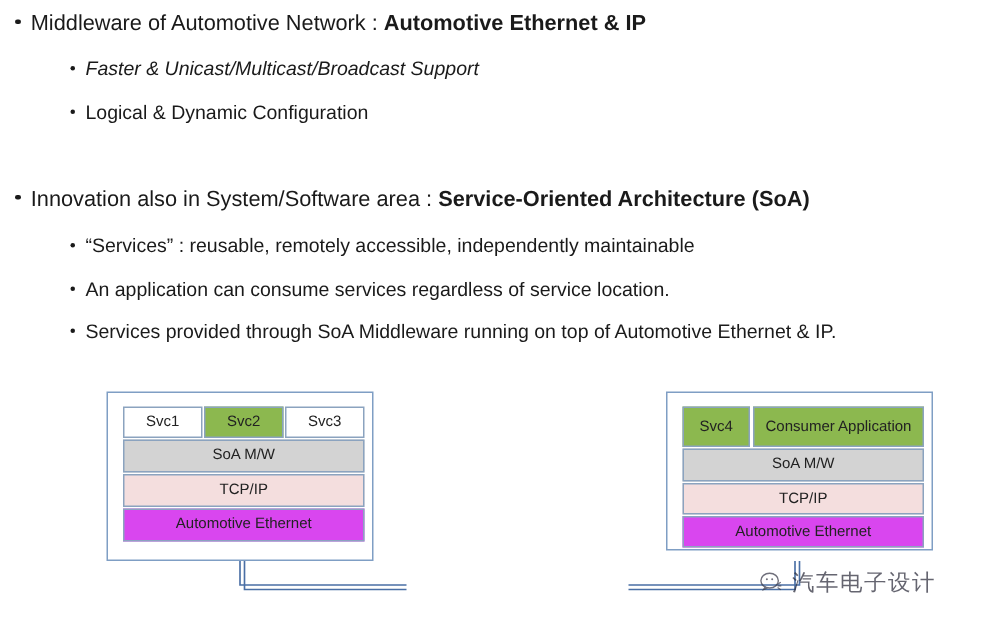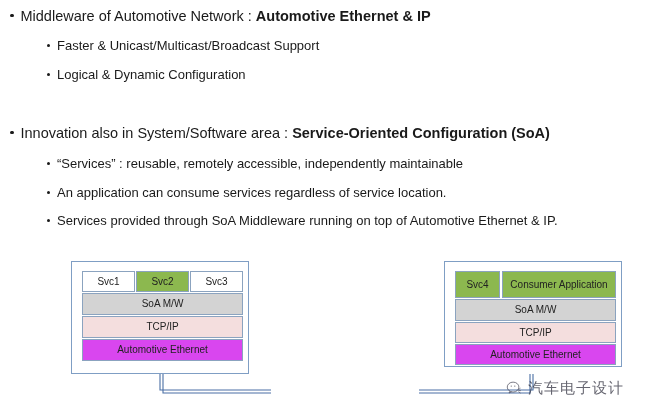--- a/index.html
+++ b/index.html
@@ -98,30 +98,30 @@
 </style>
 </head>
 <body>
 
 <div class="bullets">
 
   <div class="b1" style="top:9px;">
     <span class="dot1"></span><span>Middleware of Automotive Network : </span><span class="bold">Automotive Ethernet &amp; IP</span>
   </div>
 
-  <div class="b2" style="top:39px;">
+  <div class="b2" style="top:39px;font-style:italic;">
     <span class="dot2"></span><span>Faster &amp; Unicast/Multicast/Broadcast Support</span>
   </div>
 
   <div class="b2" style="top:68px;">
     <span class="dot2"></span><span>Logical &amp; Dynamic Configuration</span>
   </div>
 
   <div class="b1" style="top:126px;">
-    <span class="dot1"></span><span>Innovation also in System/Software area : </span><span class="bold">Service-Oriented Configuration (SoA)</span>
+    <span class="dot1"></span><span>Innovation also in System/Software area : </span><span class="bold">Service-Oriented Architecture (SoA)</span>
   </div>
 
   <div class="b2" style="top:157px;">
     <span class="dot2"></span><span>“Services” : reusable, remotely accessible, independently maintainable</span>
   </div>
 
   <div class="b2" style="top:186px;">
     <span class="dot2"></span><span>An application can consume services regardless of service location.</span>
   </div>
 

